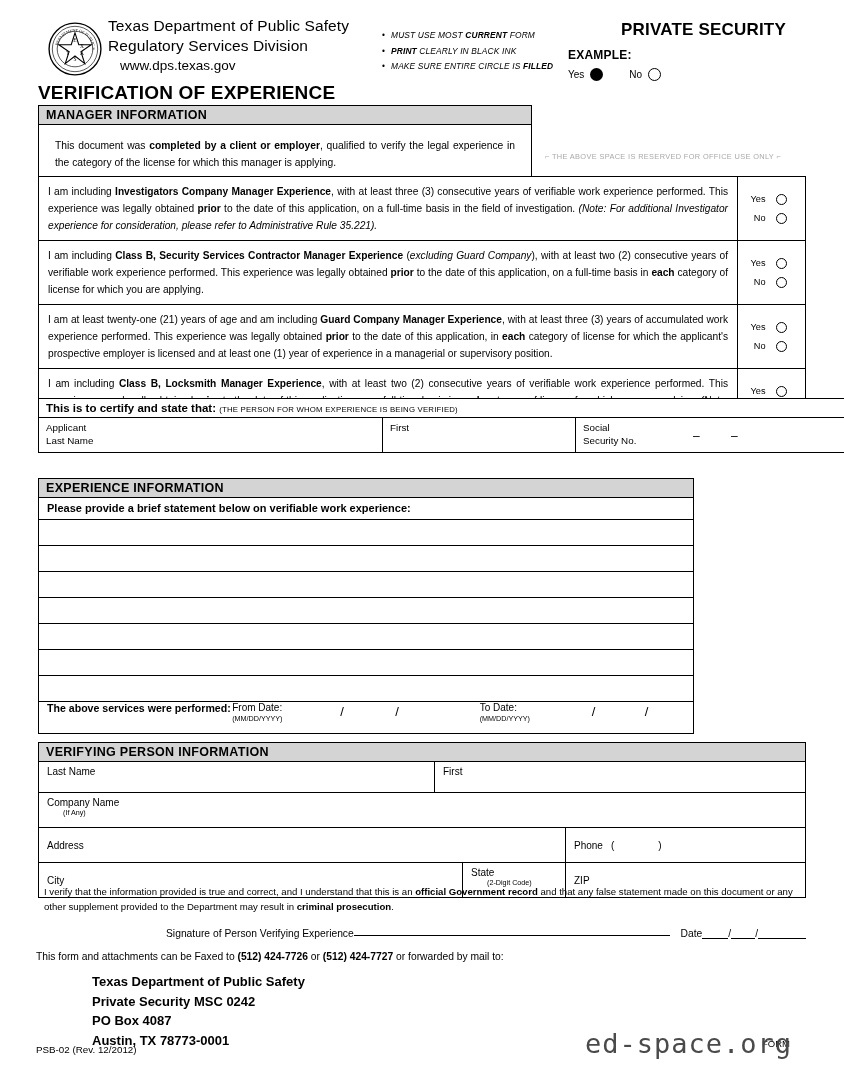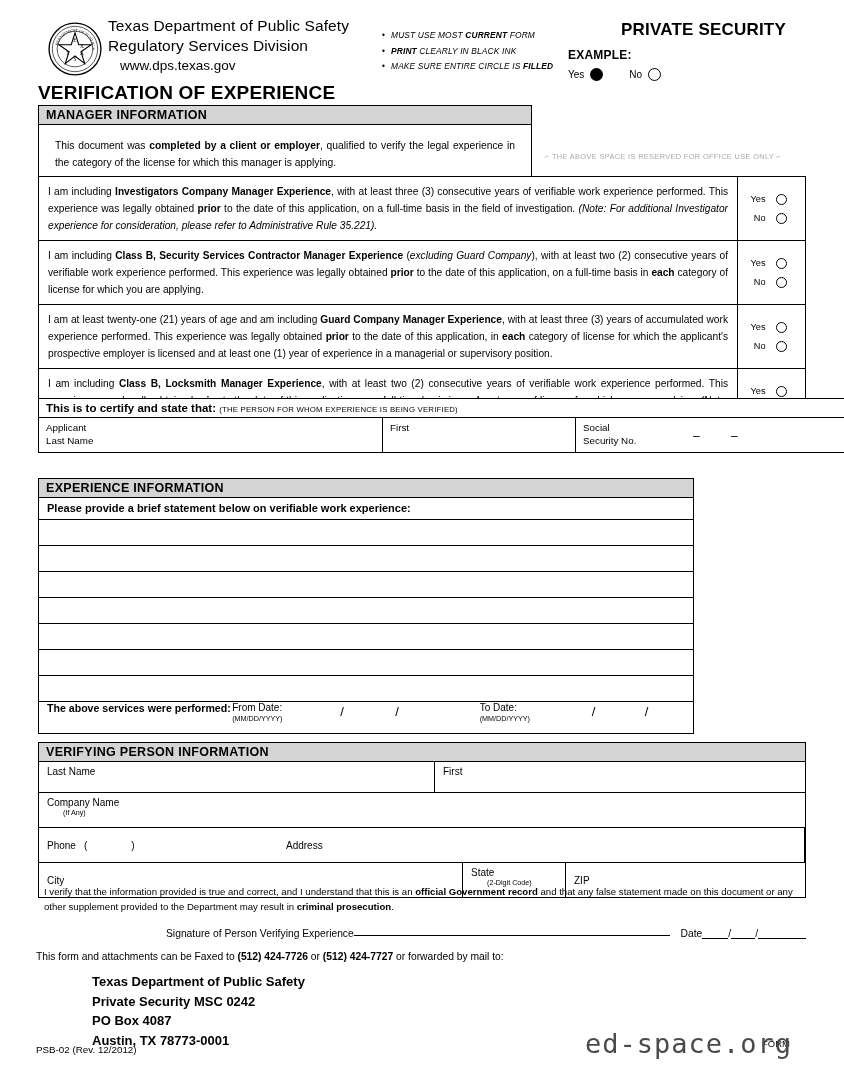--- a/index.html
+++ b/index.html
@@ -387,28 +387,28 @@
     </div>
 
     <div class="vp-row">
       <div class="vp-cell h34" style="flex:1;">
         <div>Company Name</div>
         <div class="vp-sub">(If Any)</div>
       </div>
     </div>
 
     <div class="vp-row">
+      <div class="vp-cell bdr-r h34" style="width:527px; display:flex; align-items:center;">
+        <span>Address</span>
+      </div>
       <div class="vp-cell h34" style="flex:1; display:flex; align-items:center; gap:8px;">
         <span>Phone</span>
         <span>(</span>
         <span style="display:inline-block;width:28px;"></span>
         <span>)</span>
-      </div>
-      <div class="vp-cell bdr-r h34" style="width:527px; display:flex; align-items:center;">
-        <span>Address</span>
       </div>
     </div>
 
     <div class="vp-row">
       <div class="vp-cell bdr-r h34" style="width:424px; display:flex; align-items:center;">
         <span>City</span>
       </div>
       <div class="vp-cell bdr-r h34" style="width:103px;">
         <div>State</div>
         <div class="vp-sub">(2-Digit Code)</div>

